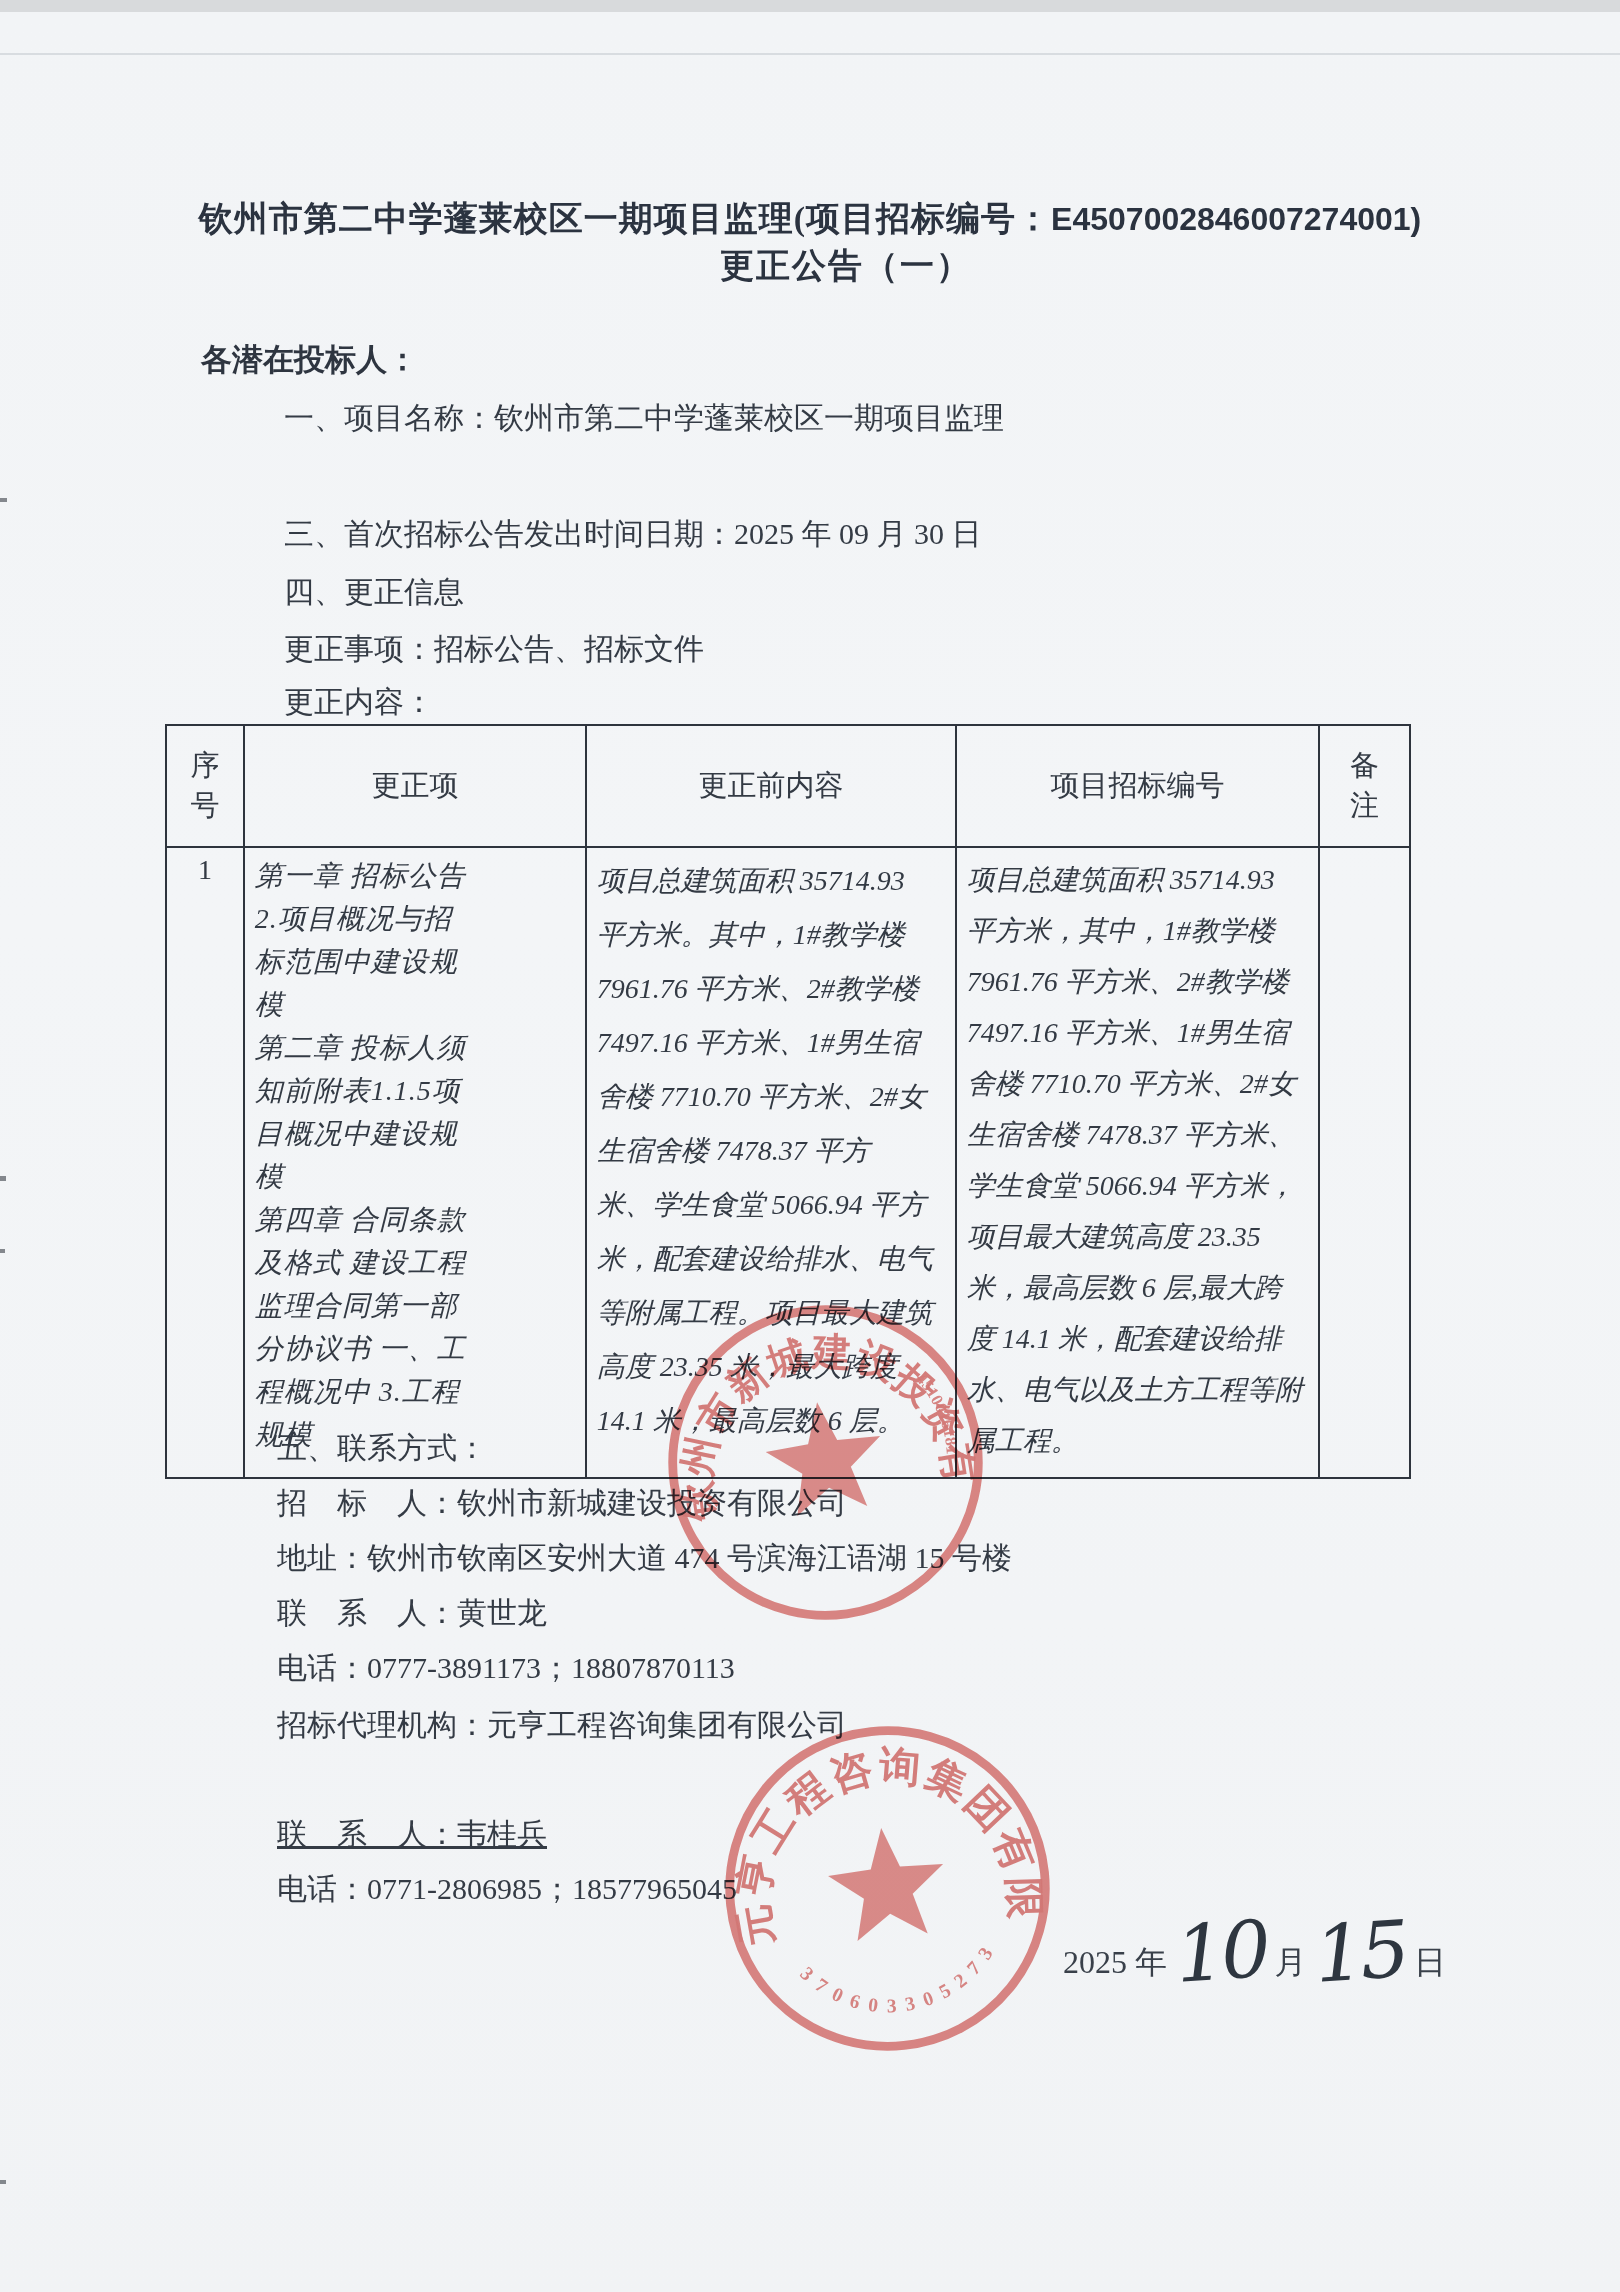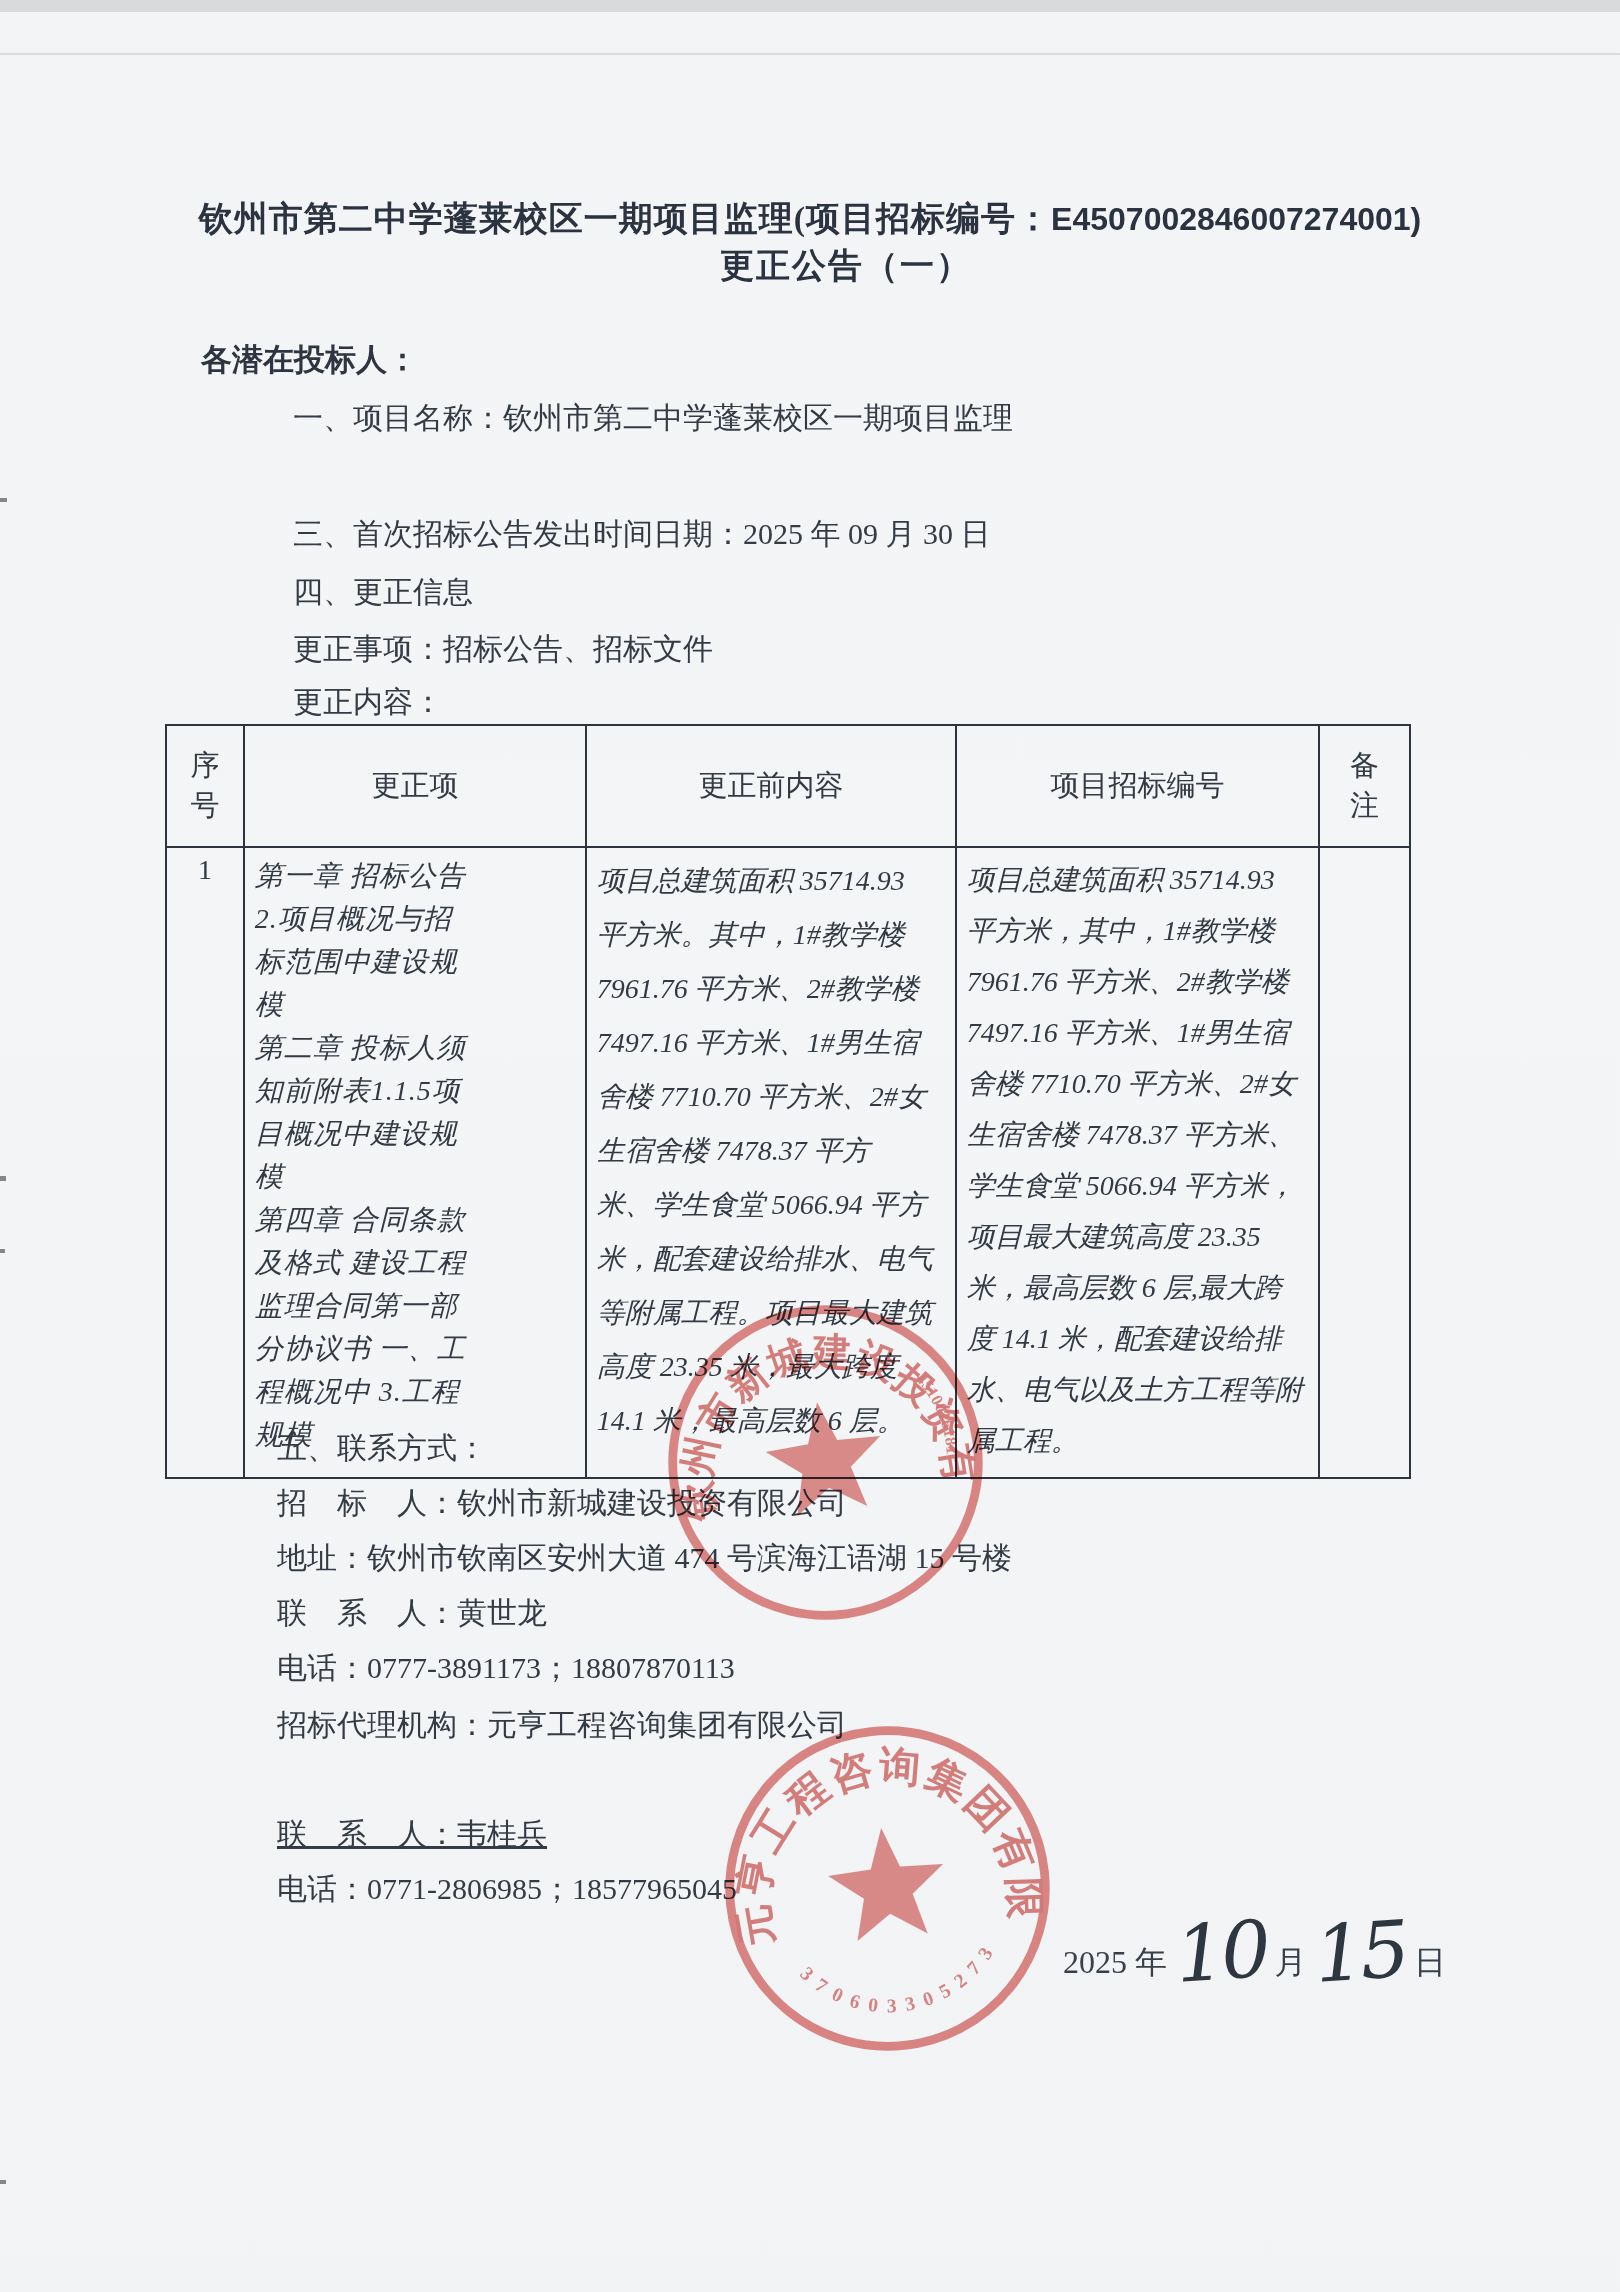--- a/index.html
+++ b/index.html
@@ -13,21 +13,21 @@
     overflow:hidden;
   }
   .scanline{position:absolute;left:0;width:100%;height:2px;background:rgba(170,176,184,.35);}
   .speck{position:absolute;background:rgba(40,45,55,.55);}
 
   .title1{position:absolute;top:184px;left:0;width:100%;text-align:center;font-size:34px;font-weight:bold;color:#2b3340;letter-spacing:1px;}
   .title1 .code{font-family:"Liberation Sans","DejaVu Sans",sans-serif;font-size:32px;letter-spacing:0;}
   .title2{position:absolute;top:231px;left:0;width:100%;text-align:center;font-size:34px;font-weight:bold;color:#2b3340;letter-spacing:2px;padding-left:36px;}
 
   .salutation{position:absolute;left:201px;top:327px;font-size:31px;font-weight:bold;color:#2e3540;}
-  .bodyline{position:absolute;left:293px;font-size:30px;color:#343b45;white-space:nowrap;}
+  .bodyline{position:absolute;left:284px;font-size:30px;color:#343b45;white-space:nowrap;}
 
   table.correction{
     position:absolute;left:165px;top:712px;
     width:1245px;border-collapse:collapse;table-layout:fixed;
     font-size:28px;color:#333a44;
   }
   table.correction th,table.correction td{
     border:2px solid #2e343d;
     vertical-align:top;
     padding:5.9px 9.8px;

